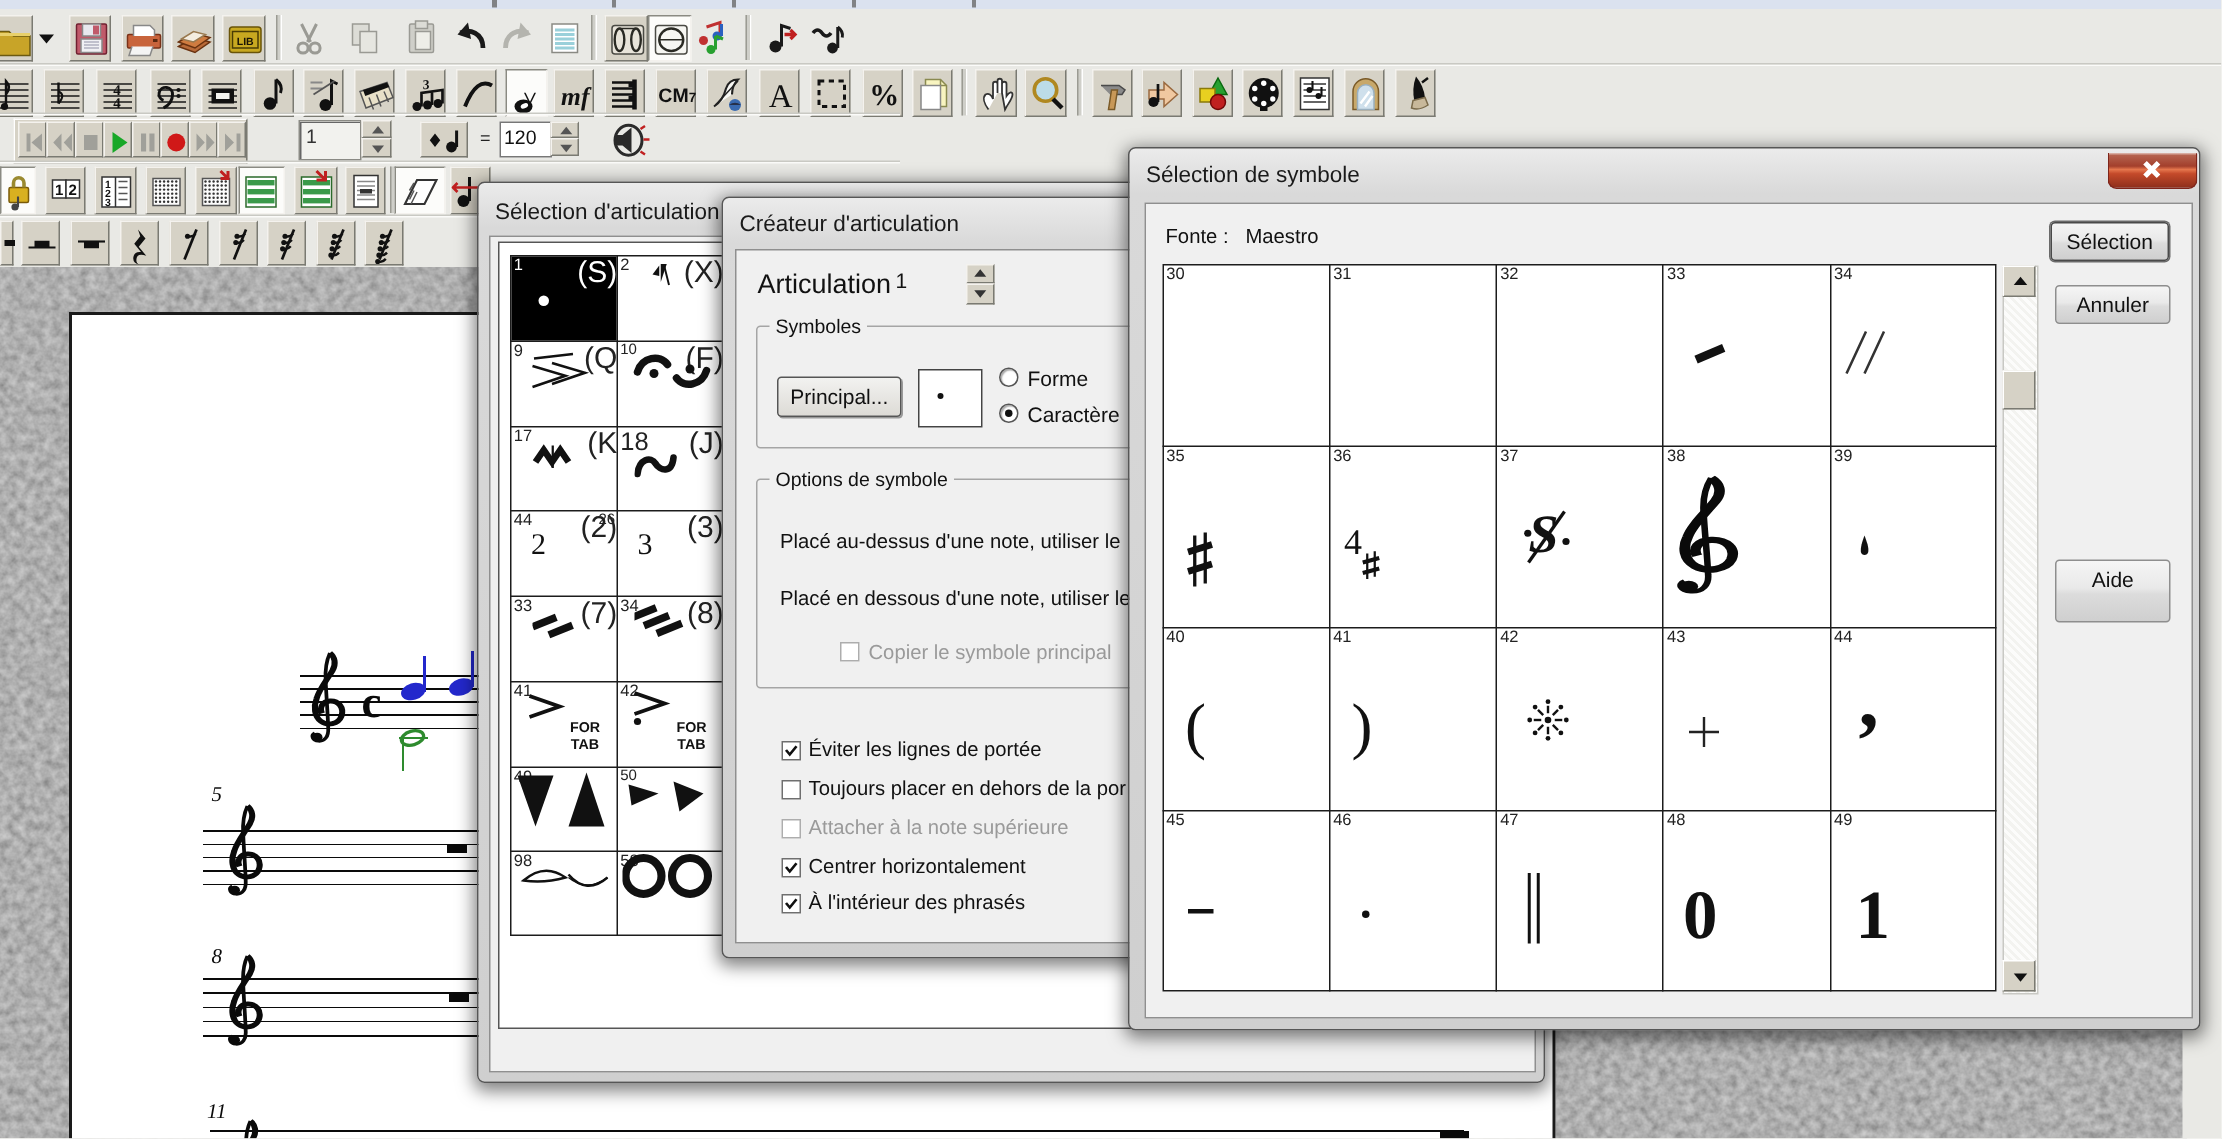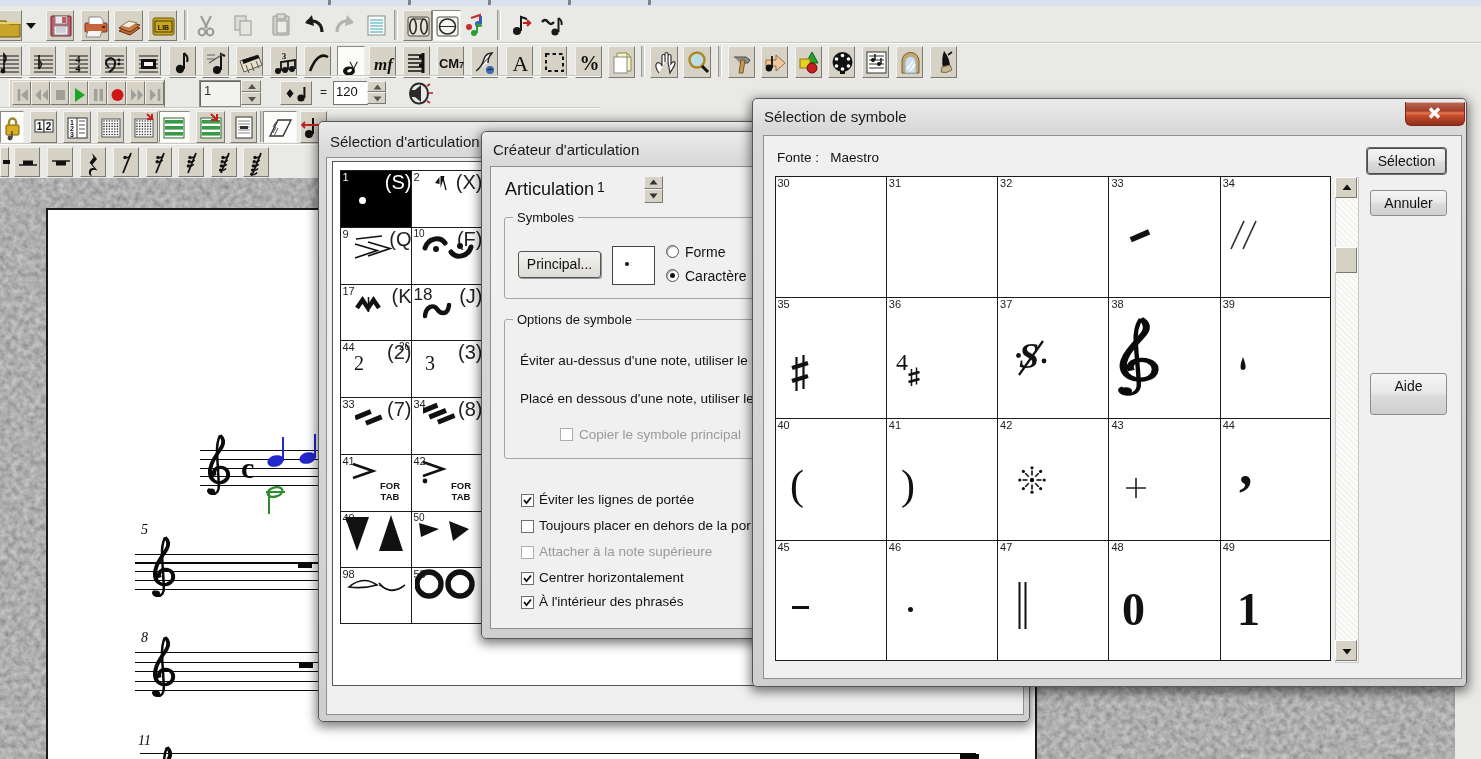--- a/index.html
+++ b/index.html
@@ -859,21 +859,21 @@
         <div class="abs" style="left:143px;top:130px;width:4px;height:4px;border-radius:50%;background:#111"></div>
         <div class="abs" style="left:184px;top:113px;width:13px;height:13px;border-radius:50%;background:#fff;border:1px solid #555;box-shadow:inset 1px 1px 1px #aaa;box-sizing:border-box"></div>
         <div class="cblab" style="left:203px;top:112px;font-size:14px">Forme</div>
         <div class="abs" style="left:184px;top:137px;width:13px;height:13px;border-radius:50%;background:#fff;border:1px solid #555;box-shadow:inset 1px 1px 1px #aaa;box-sizing:border-box">
           <div style="position:absolute;left:3px;top:3px;width:5px;height:5px;border-radius:50%;background:#111"></div>
         </div>
         <div class="cblab" style="left:203px;top:136px;font-size:14px">Caractère</div>
         <div class="grp" style="left:22px;top:187px;width:437px;height:140px">
           <div class="grplab">Options de symbole</div>
         </div>
-        <div class="abs" style="left:38px;top:221px;font-size:13.5px;color:#111">Éviter au-dessus d'une note, utiliser le</div>
+        <div class="abs" style="left:38px;top:221px;font-size:13.5px;color:#111">Placé au-dessus d'une note, utiliser le</div>
         <div class="abs" style="left:38px;top:259px;font-size:13.5px;color:#111">Placé en dessous d'une note, utiliser le</div>
         <div class="cb" style="left:78px;top:296px;border-color:#adadad"></div>
         <div class="cblab gray" style="left:97px;top:295px;font-size:13.5px">Copier le symbole principal</div>
         <div class="cb" style="left:39px;top:362px;">
           <svg width="11" height="11" style="position:absolute;left:0px;top:0px">
             <path d="M2 5 L4.5 8 L9 2.5" stroke="#111" stroke-width="1.8" fill="none"></path>
           </svg>
         </div>
         <div class="cblab" style="left:57px;top:360px">Éviter les lignes de portée</div>
         <div class="cb" style="left:39px;top:388px;"></div>

